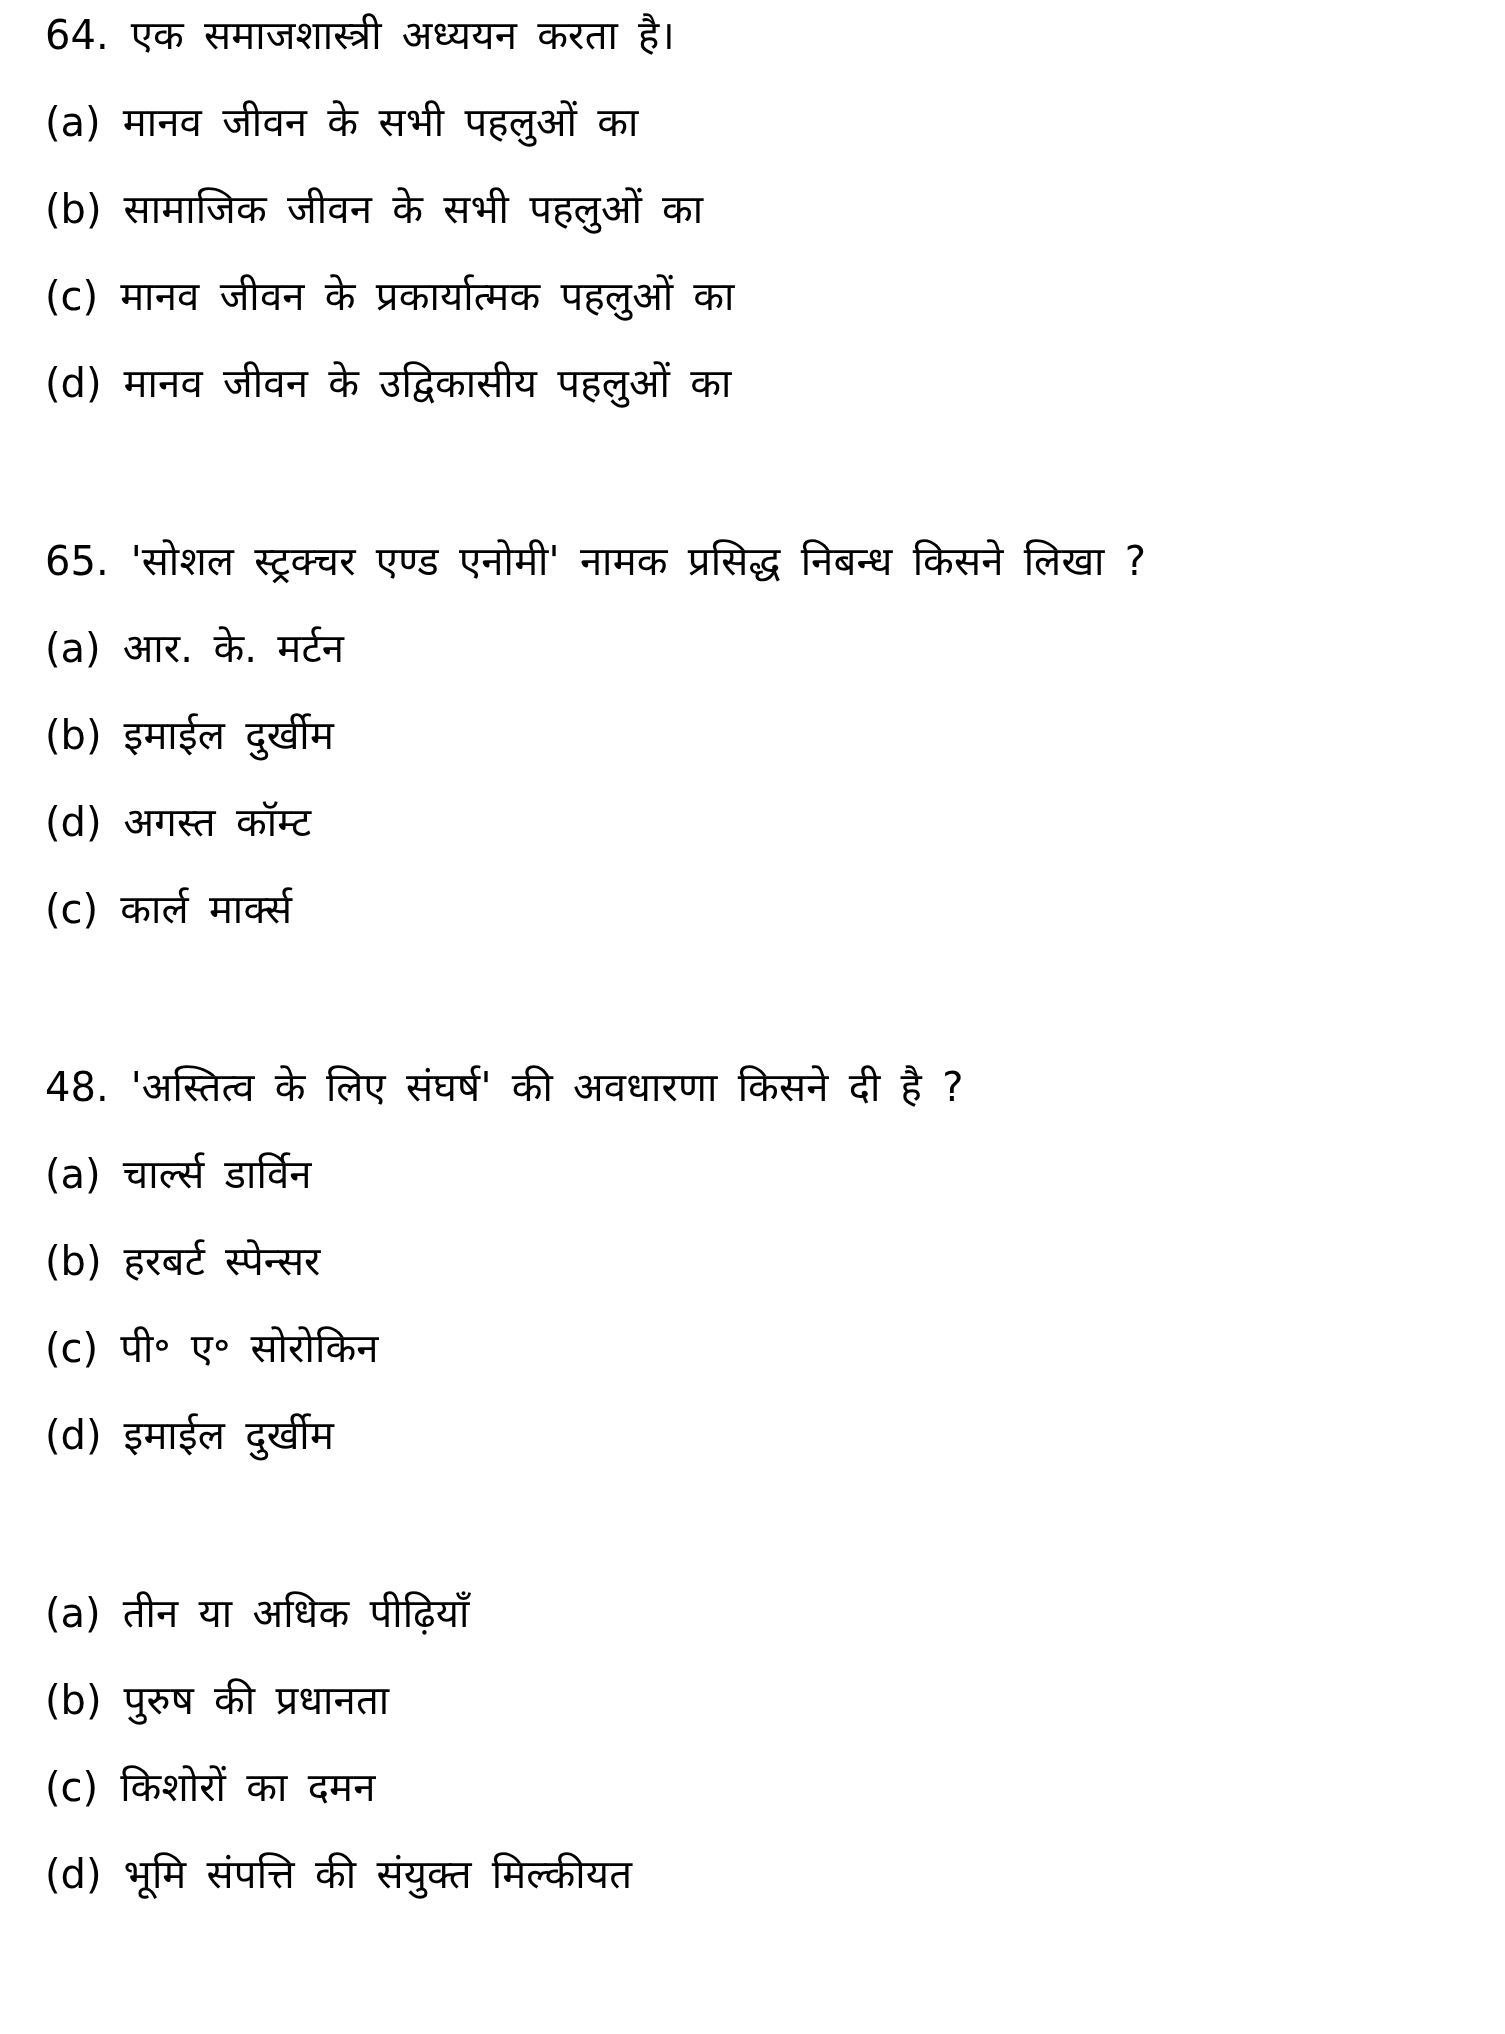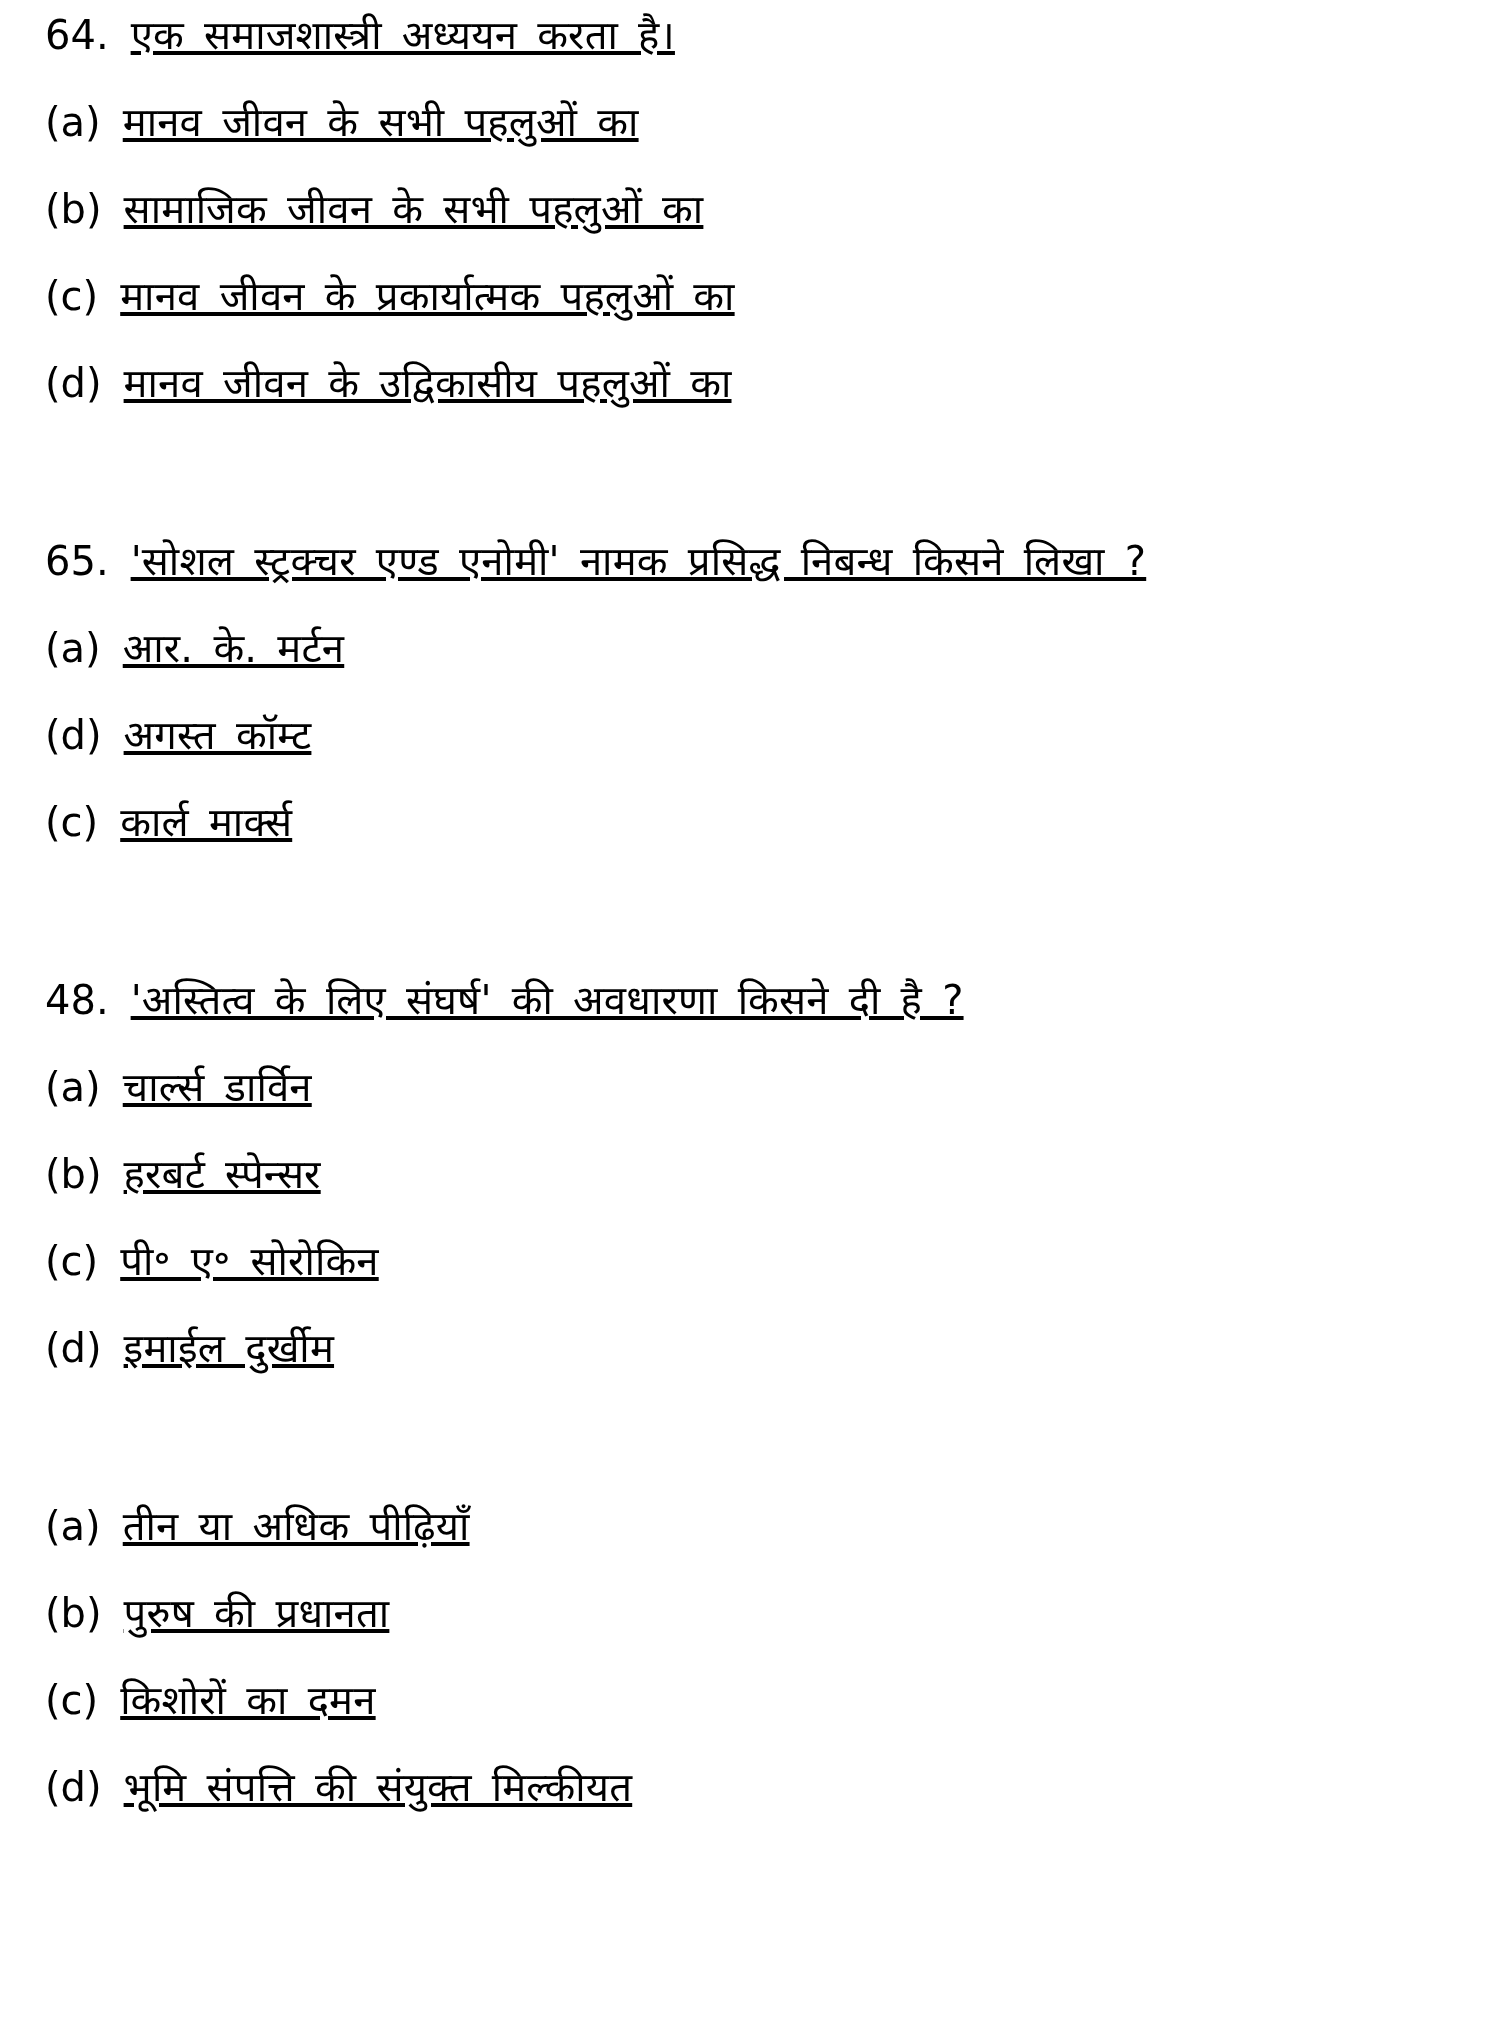--- a/index.html
+++ b/index.html
@@ -24,21 +24,20 @@
   }
   .question {
     margin: 0;
   }
   .question + .question {
     margin-top: 112px;
   }
   p.line {
     margin: 0;
     word-spacing: 0.18em;
-    text-decoration: underline;
   }
   p.line + p.line {
     margin-top: 21px;
   }
   .num, .opt-label {
     display: inline-block;
     margin-right: 22px;
   }
   .q-text, .opt-text {
     letter-spacing: 0.2px;
@@ -66,20 +65,23 @@
       <span class="opt-label">(d)</span><span class="opt-text">मानव जीवन के उद्विकासीय पहलुओं का</span>
     </p>
   </section>
 
   <section class="question">
     <p class="line">
       <span class="num">65.</span><span class="q-text">'सोशल स्ट्रक्चर एण्ड एनोमी' नामक प्रसिद्ध निबन्ध किसने लिखा ?</span>
     </p>
     <p class="line">
       <span class="opt-label">(a)</span><span class="opt-text">आर. के. मर्टन</span>
+    </p>
+    <p class="line">
+      <span class="opt-label">(b)</span><span class="opt-text">इमाईल दुर्खीम</span>
     </p>
     <p class="line">
       <span class="opt-label">(d)</span><span class="opt-text">अगस्त कॉम्ट</span>
     </p>
     <p class="line">
       <span class="opt-label">(c)</span><span class="opt-text">कार्ल मार्क्स</span>
     </p>
   </section>
 
   <section class="question">

